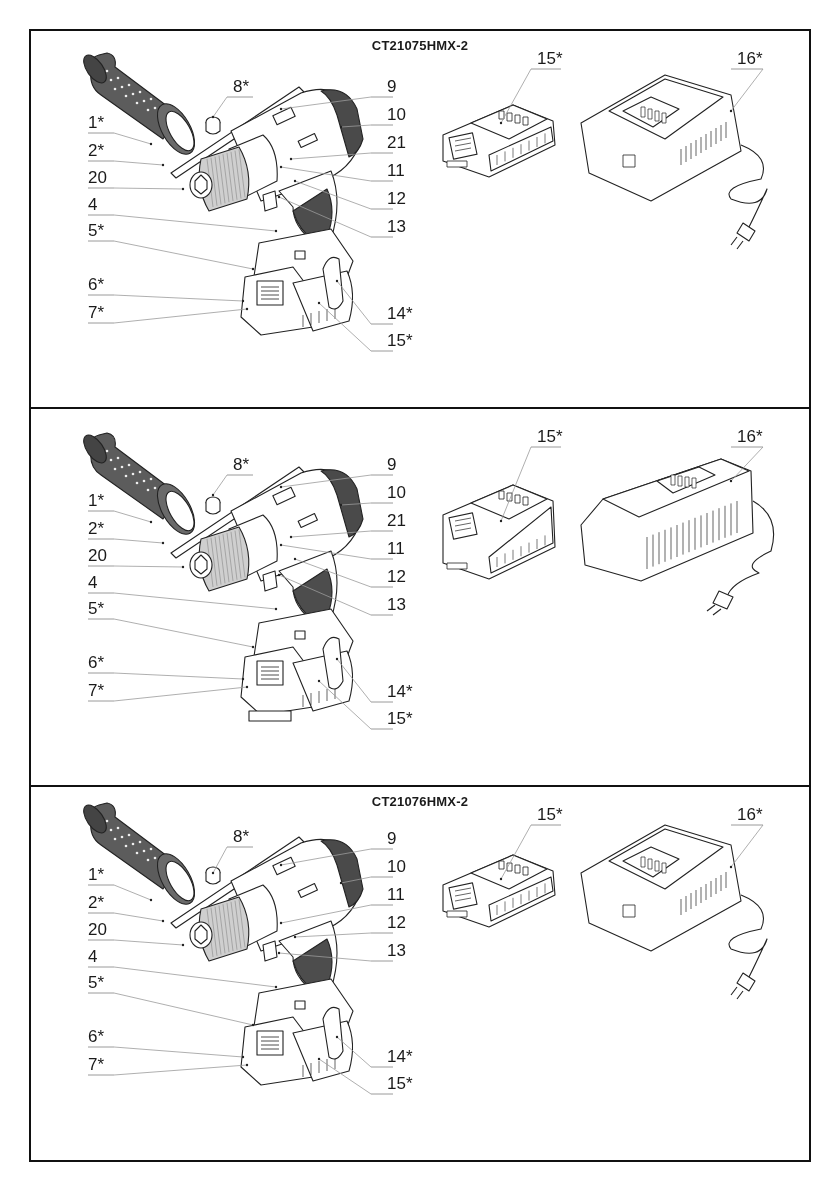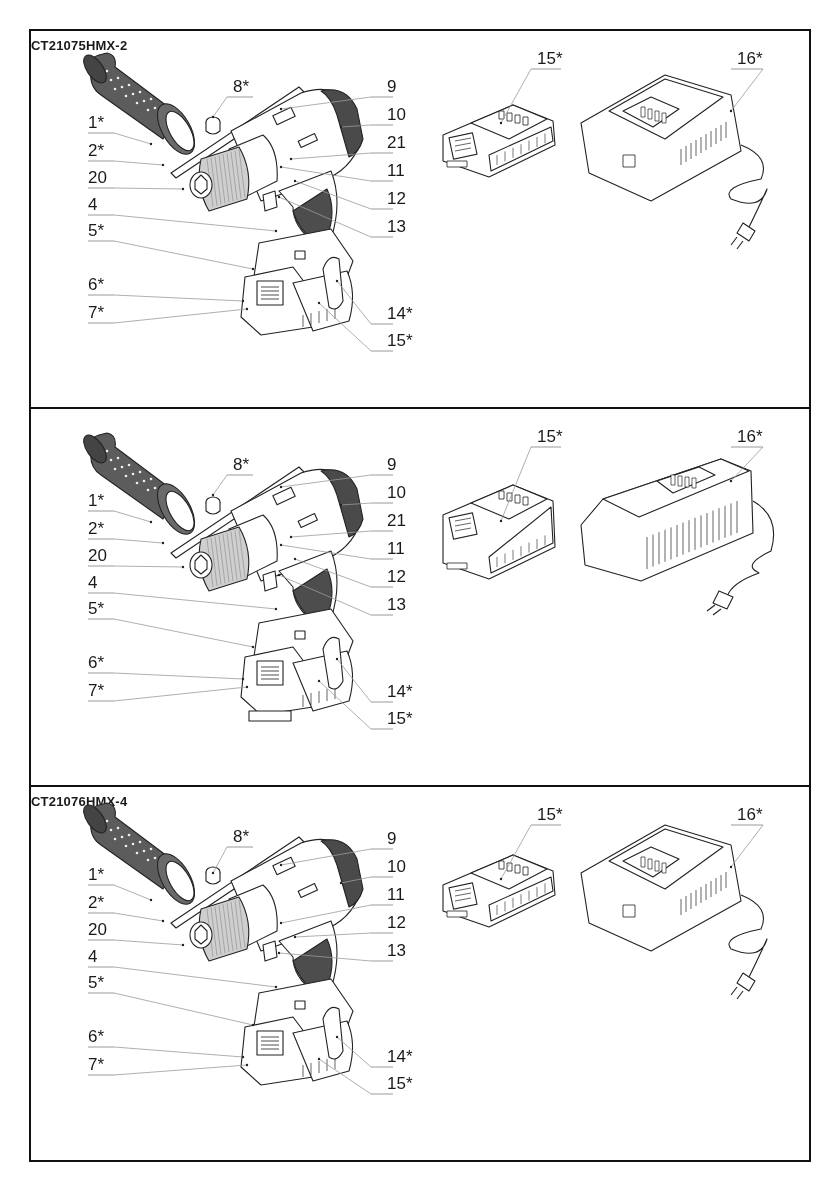--- a/index.html
+++ b/index.html
@@ -4,21 +4,21 @@
 <style>
   html, body { margin:0; padding:0; background:#ffffff; }
   body { width:839px; height:1191px; position:relative; overflow:hidden;
          font-family:"Liberation Sans", sans-serif; color:#1a1a1a; }
   .frame { position:absolute; left:29px; top:29px; width:778px; height:1129px;
            border:2px solid #111; box-sizing:content-box; }
   .panel { position:absolute; left:0; width:778px; }
   .panel.p0 { top:0; height:376px; }
   .panel.p1 { top:376px; height:378px; border-top:2px solid #111; }
   .panel.p2 { top:754px; height:375px; border-top:2px solid #111; }
-  .model-title { position:absolute; left:0; right:0; top:7px; text-align:left;
+  .model-title { position:absolute; left:0; right:0; top:7px; text-align:center;
                  font-weight:bold; font-size:13px; letter-spacing:0.2px; }
   .art { position:absolute; left:0; top:0; }
   .lbl { position:absolute; font-weight:normal; font-size:17px; line-height:16px;
          white-space:nowrap; }
 </style>
 </head>
 <body>
 
 <div class="frame">
 
@@ -395,21 +395,21 @@
       <span class="lbl" style="left: 356px; top: 132px;">11</span>
       <span class="lbl" style="left: 356px; top: 160px;">12</span>
       <span class="lbl" style="left: 356px; top: 188px;">13</span>
       <span class="lbl" style="left: 356px; top: 275px;">14*</span>
       <span class="lbl" style="left: 356px; top: 302px;">15*</span>
       <span class="lbl" style="left: 506px; top: 20px;">15*</span>
       <span class="lbl" style="left: 706px; top: 20px;">16*</span>
     </div>
 
   <div class="panel p2">
-    <div class="model-title">CT21076HMX-4</div>
+    <div class="model-title">CT21076HMX-2</div>
     <svg class="art" width="778" height="375">
         <g transform="translate(0,-6)">
           <g fill="none" stroke="#222" stroke-width="1.1" stroke-linejoin="round">
             <path d="M60,40 Q55,28 68,24 L76,22 Q86,24 84,36 L148,84 L132,108 L70,64 Q58,56 60,40 Z" fill="#5c5c5c"></path>
             <circle cx="76" cy="40" r="1.3" fill="#eee" stroke="none"></circle>
             <circle cx="80" cy="49" r="1.3" fill="#eee" stroke="none"></circle>
             <circle cx="84" cy="58" r="1.3" fill="#eee" stroke="none"></circle>
             <circle cx="87" cy="47" r="1.3" fill="#eee" stroke="none"></circle>
             <circle cx="91" cy="56" r="1.3" fill="#eee" stroke="none"></circle>
             <circle cx="95" cy="65" r="1.3" fill="#eee" stroke="none"></circle>

